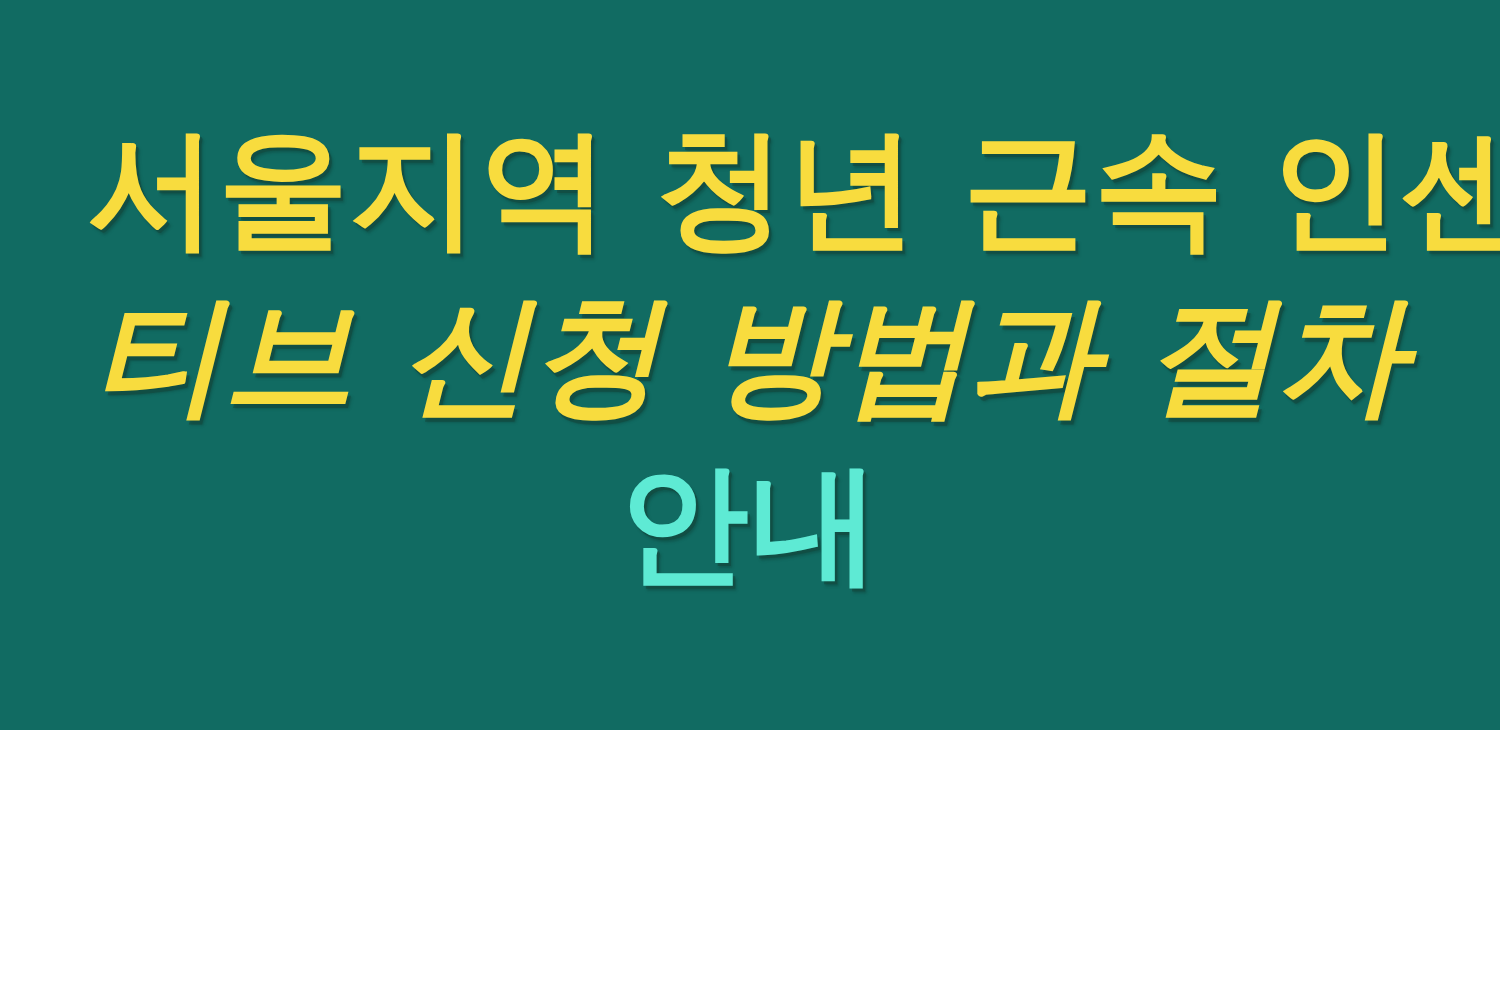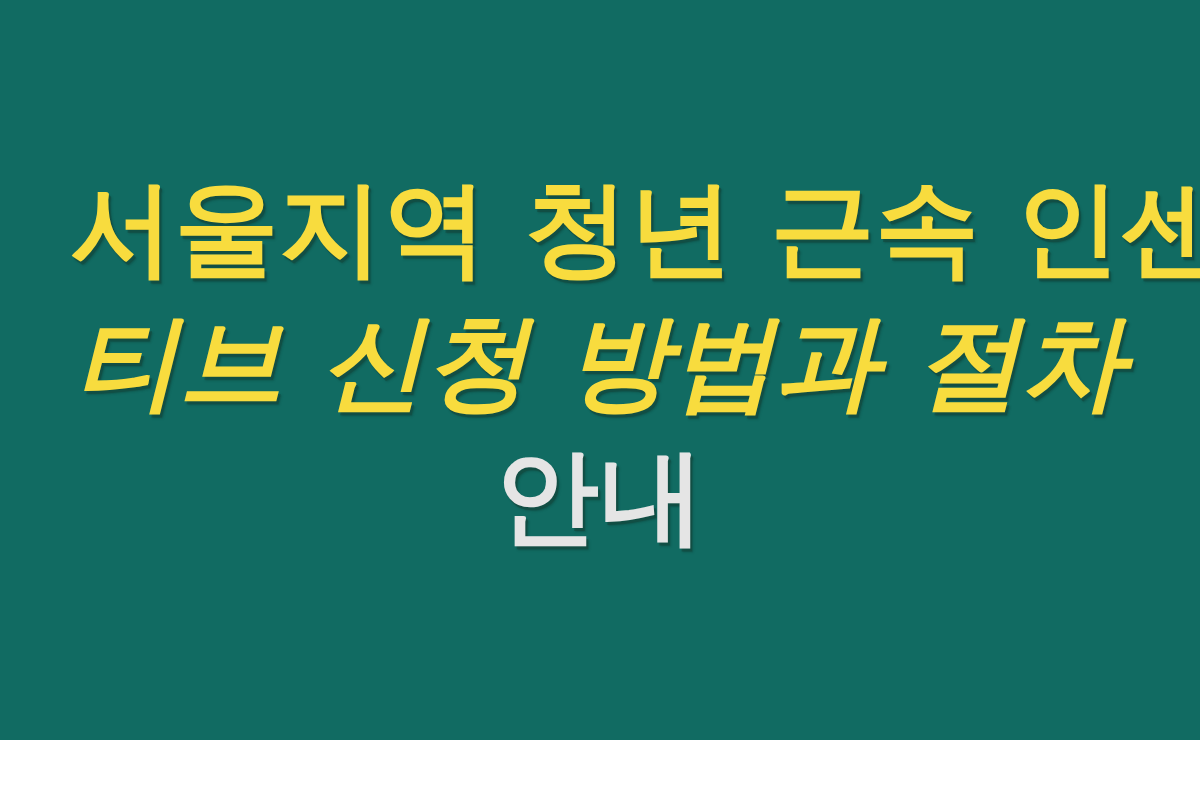--- a/index.html
+++ b/index.html
@@ -11,21 +11,21 @@
   body {
     width: 1200px;
     height: 800px;
     overflow: hidden;
     font-family: "DejaVu Sans", "Liberation Sans", sans-serif;
   }
 
   #card {
     position: relative;
     width: 1200px;
-    height: 740px;
+    height: 584px;
     box-sizing: border-box;
     display: flex;
     align-items: center;
     justify-content: center;
     background: #116B62;
   }
 
   #title-block {
     width: 1060px;
     text-align: center;
@@ -51,15 +51,15 @@
     letter-spacing: 1px;
   }
 </style>
 </head>
 <body>
 
 <div id="card" style="background: rgb(17, 107, 98);">
   <div id="title-block">
     <span class="title-line" style="color: rgb(248, 220, 62);">서울지역 청년 근속 인센</span>
     <span class="title-line" style="color: rgb(248, 220, 62); font-style: italic;">티브 신청 방법과 절차</span>
-    <span class="title-line" style="color: #e5e5e5;">안내</span>
+    <span class="title-line" style="color: #5eead4;">안내</span>
   </div>
 </div>
 
 </body></html>

